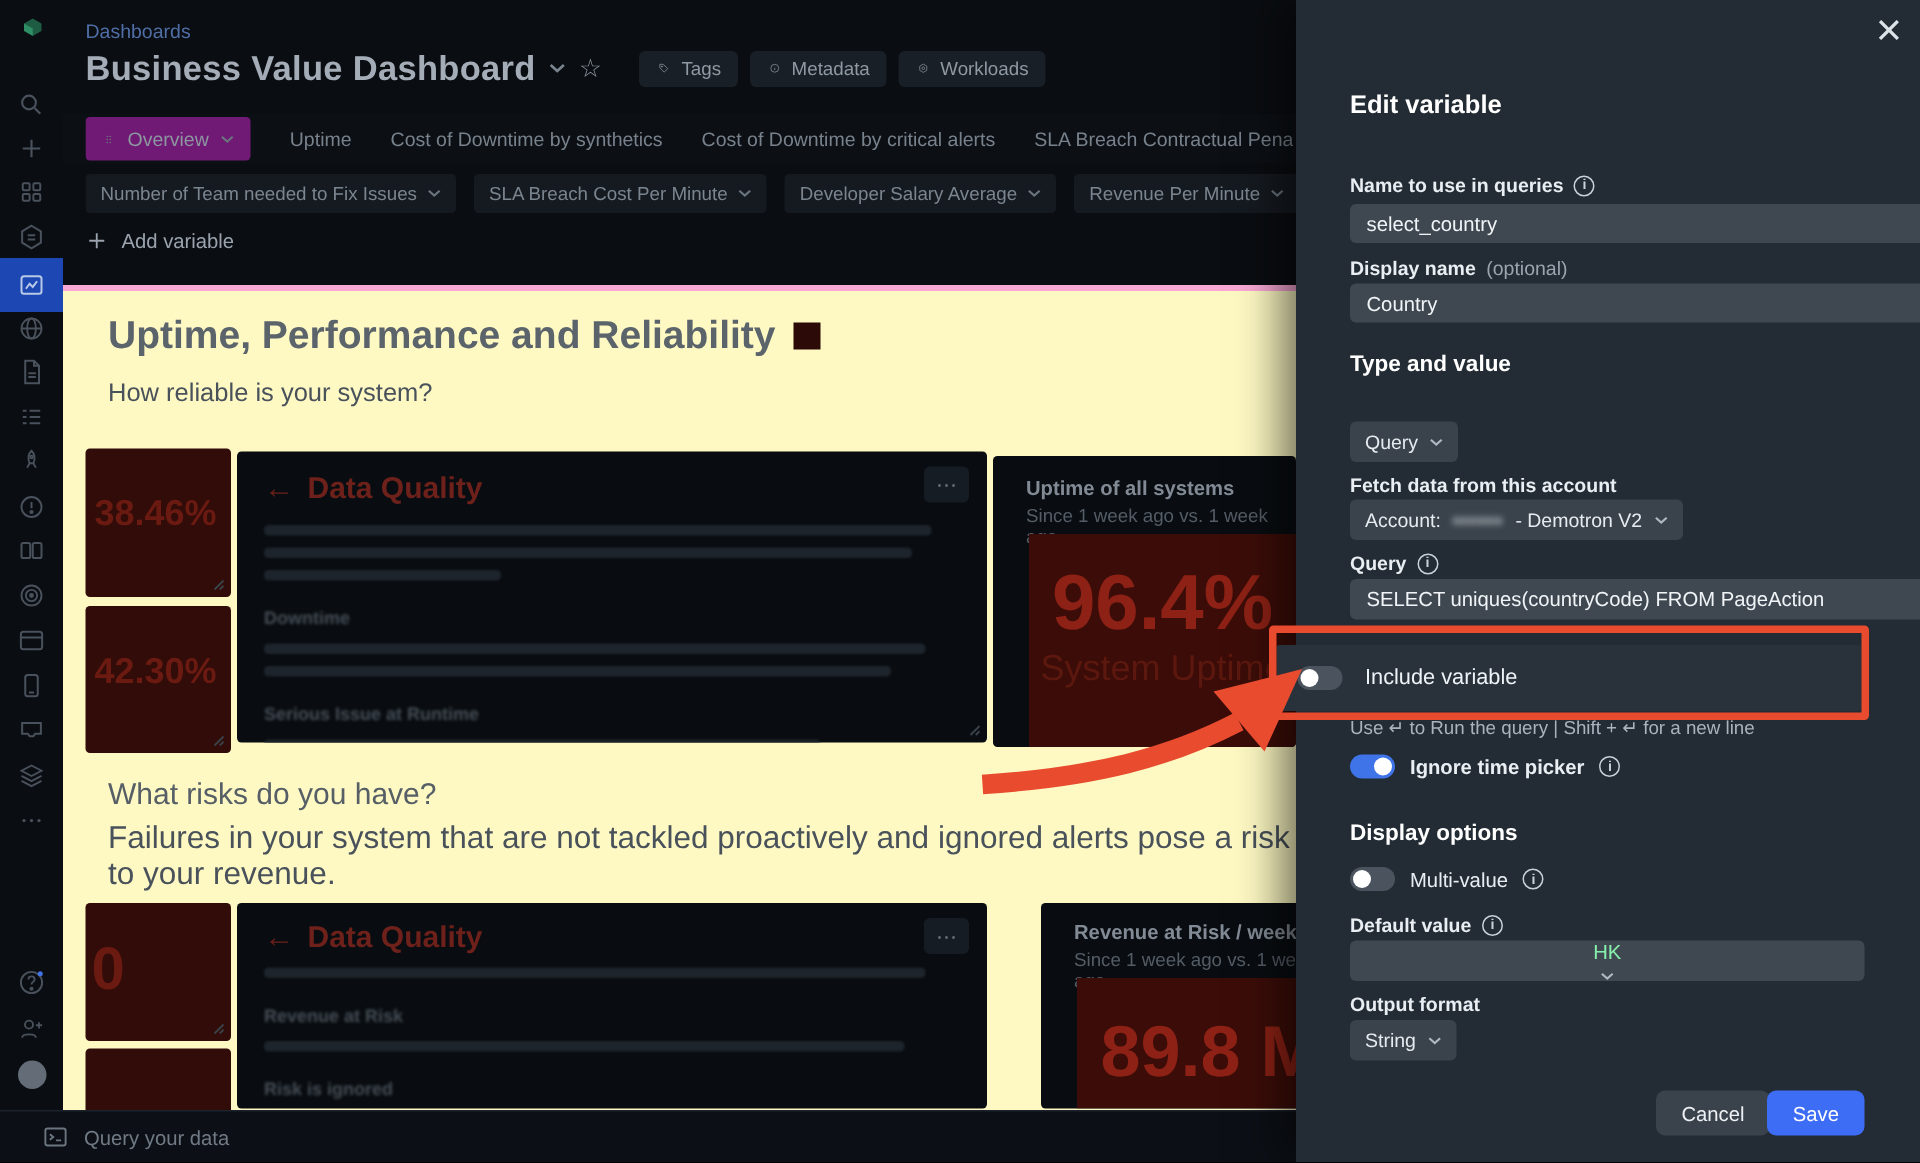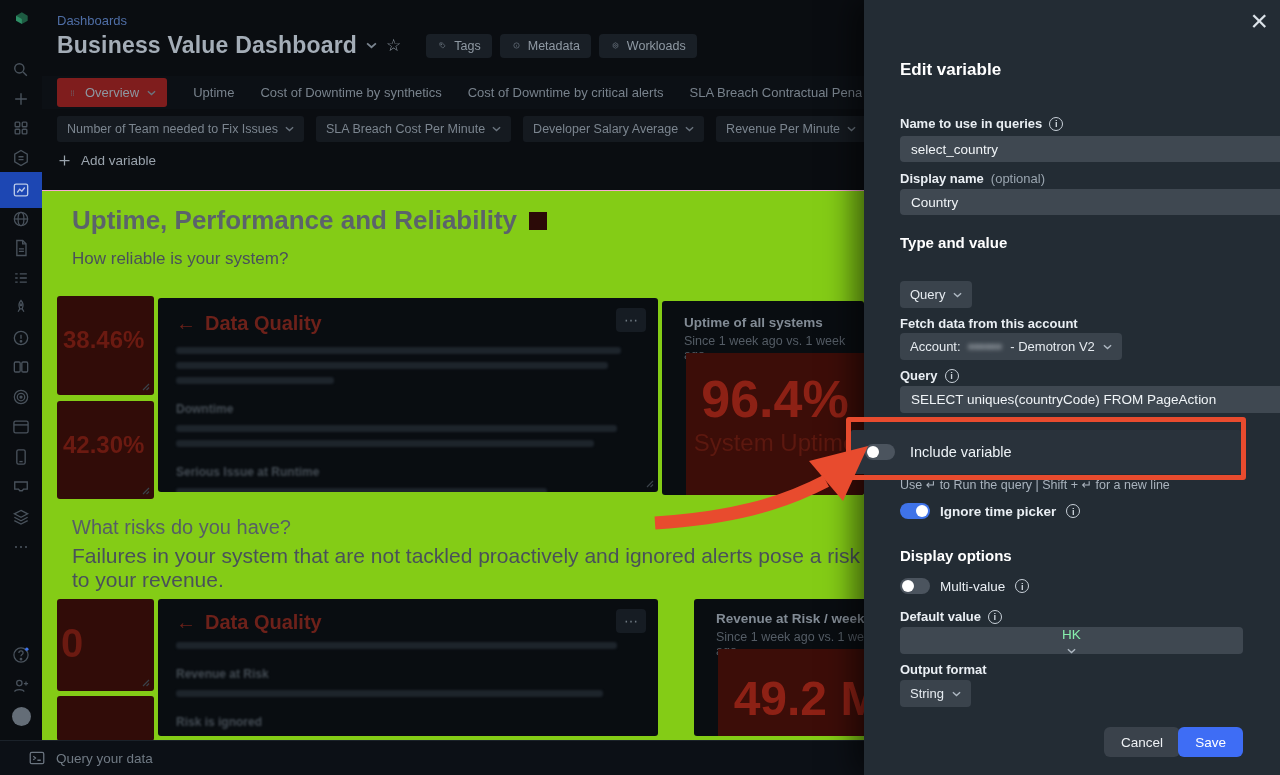--- a/index.html
+++ b/index.html
@@ -20,28 +20,28 @@
   .breadcrumb { position:absolute; left:15px; top:13px; font-size:13px; color:#4f6ea6; }
   .title-row { position:absolute; left:15px; top:32px; display:flex; align-items:center; gap:9px; }
   .page-title { font-size:23px; font-weight:700; color:#a4adb7; letter-spacing:.2px; }
   .star { font-size:17px; color:#8e98a2; }
   .hdr-btns { display:flex; gap:8px; margin-left:16px; }
   .hdr-btn { display:flex; align-items:center; gap:6px; background:#191f26; border-radius:4px; padding:5px 11px; font-size:12.5px; color:#8f99a3; }
   .hdr-btn svg { width:13px; height:13px; color:#78828c; }
   .tabs-band { position:absolute; left:0; right:0; top:76px; height:33px; background:#0c1015; }
   .tabs { position:absolute; left:15px; top:0; height:33px; display:flex; align-items:center; gap:26px; width:805px; overflow:hidden; }
   .tab { font-size:13px; color:#78828c; white-space:nowrap; }
-  .tab.active { background:#7f1d1d; padding:7px 11px; border-radius:3px; display:flex; align-items:center; gap:8px; color:#8d97a1; }
+  .tab.active { background:#701a75; padding:7px 11px; border-radius:3px; display:flex; align-items:center; gap:8px; color:#8d97a1; }
   .pills { position:absolute; left:15px; top:116px; display:flex; gap:12px; width:807px; overflow:hidden; }
   .pill { display:flex; align-items:center; gap:7px; background:#151a20; border-radius:3px; padding:6px 10px; font-size:12.5px; color:#7b858f; white-space:nowrap; }
   .addvar { position:absolute; left:15px; top:153px; display:flex; align-items:center; gap:9px; font-size:13.5px; color:#9aa3ad; }
   .addvar svg { width:15px; height:15px; color:#9aa3ad; }
 
   
-  .content { position:absolute; left:42px; top:190px; width:822px; height:550px; background:#84cc16; border-top:1px solid #f9a8d4; z-index:1; }
+  .content { position:absolute; left:42px; top:190px; width:822px; height:550px; background:#fef9c3; border-top:4px solid #f9a8d4; z-index:1; }
   .h1 { position:absolute; left:30px; top:14px; font-size:26px; font-weight:700; color:#5b636b; display:flex; align-items:center; gap:12px; }
   .h1 .red-chip { display:inline-block; width:18px; height:18px; background:#2b0a07; }
   .sub1 { position:absolute; left:30px; top:58px; font-size:17px; color:#49515a; }
   .h2 { position:absolute; left:30px; top:325px; font-size:20px; font-weight:400; color:#565e66; }
   .sub2 { position:absolute; left:30px; top:353px; font-size:21px; color:#49515a; }
 
   .billboard { position:absolute; background:#310c08; border-radius:3px; overflow:hidden; }
   .bb-val { position:absolute; left:6px; top:30px; font-size:24px; font-weight:700; color:#6b1a11; white-space:nowrap; }
   .corner { position:absolute; right:4px; bottom:4px; width:10px; height:10px; color:#3a424a; }
 
@@ -402,21 +402,21 @@
         <div class="sk-line" style="width:92%"></div>
         <span class="lead">Risk is ignored</span>
         
       </div>
     </div>
 
     <div class="card" style="left:652px;top:408px;width:202px;height:137px;padding:12px 0 16px 22px">
       <div class="widget-title">Revenue at Risk / week</div>
       <div class="widget-sub">Since 1 week ago vs. 1 week ago</div>
       <div class="redblock" style="left:24px;right:0;top:50px;bottom:0">
-        <div class="big-num" style="font-size:48px;margin-top:22px;white-space:nowrap">49.2 M</div>
+        <div class="big-num" style="font-size:48px;margin-top:22px;white-space:nowrap">89.8 M</div>
       </div>
     </div>
   </main>
 
   <div class="bottombar">
     <svg viewBox="0 0 24 24" fill="none" stroke="currentColor" stroke-width="1.7">
         <rect x="3" y="4.5" width="18" height="15" rx="2"></rect>
         <path d="M7 9.5l3 2.5-3 2.5M12.5 15h4.5"></path>
       </svg>
     <span class="qlabel">Query your data</span>

